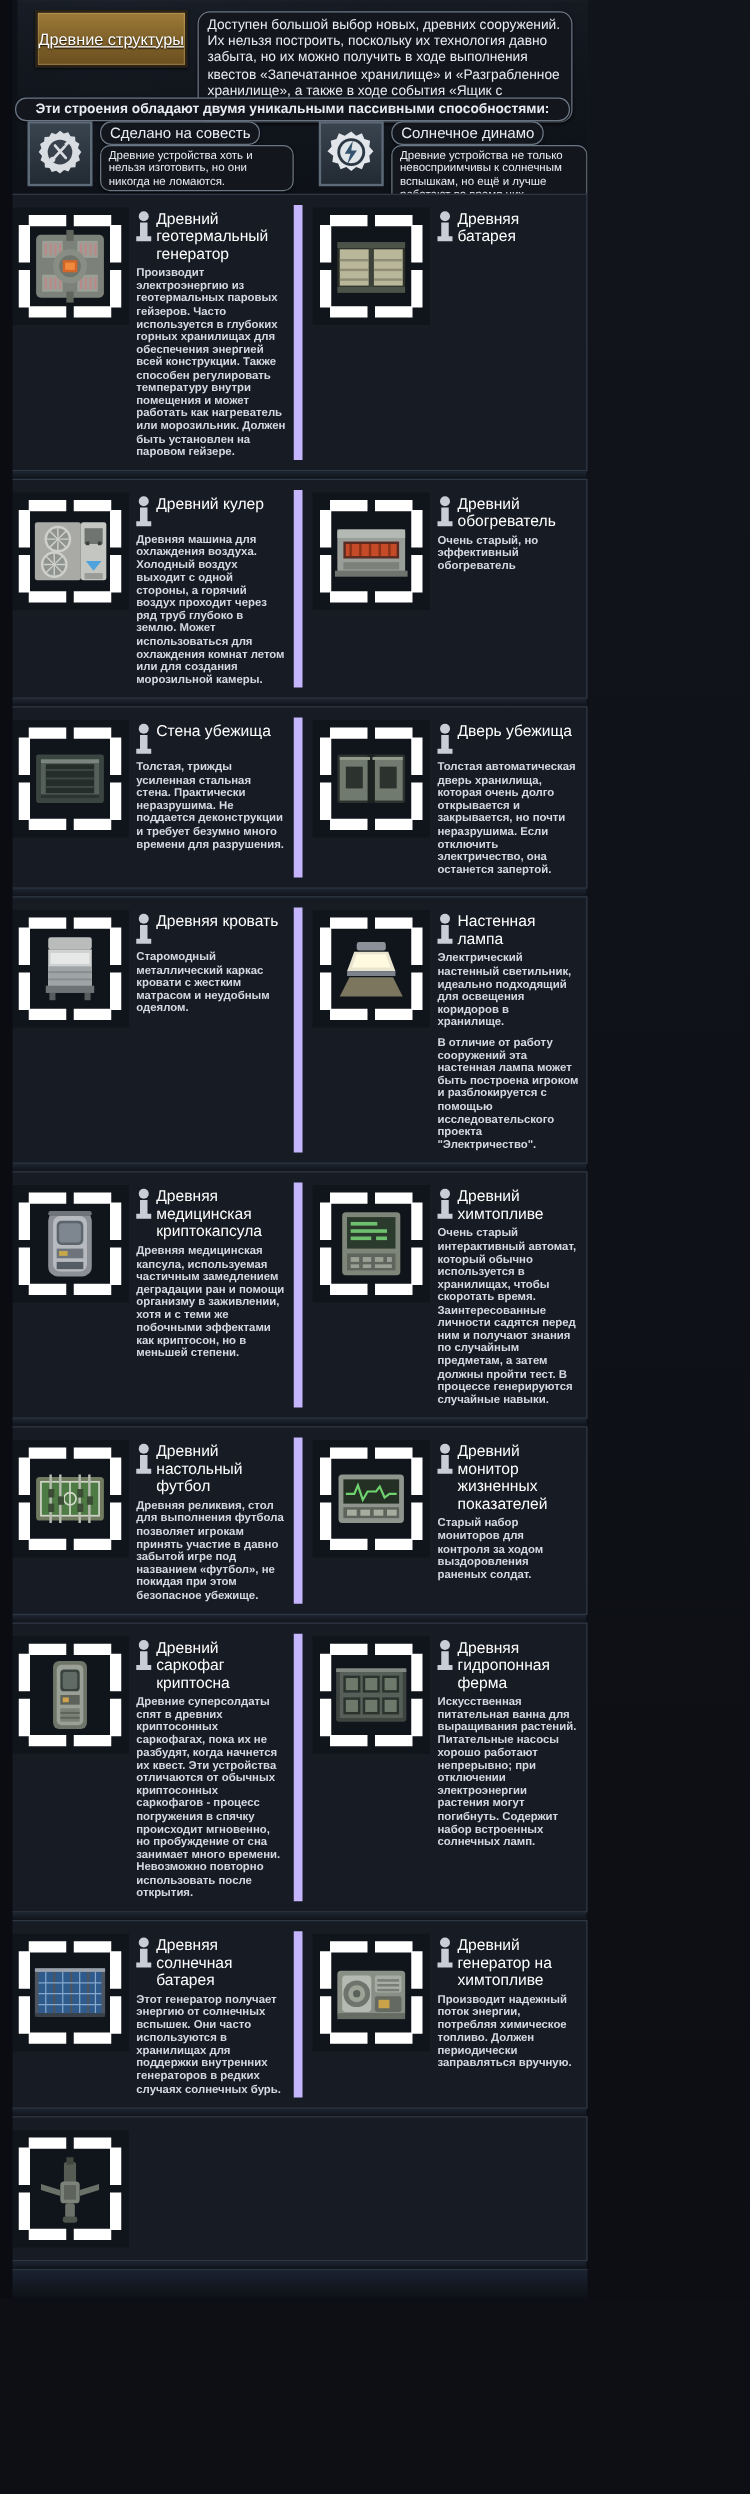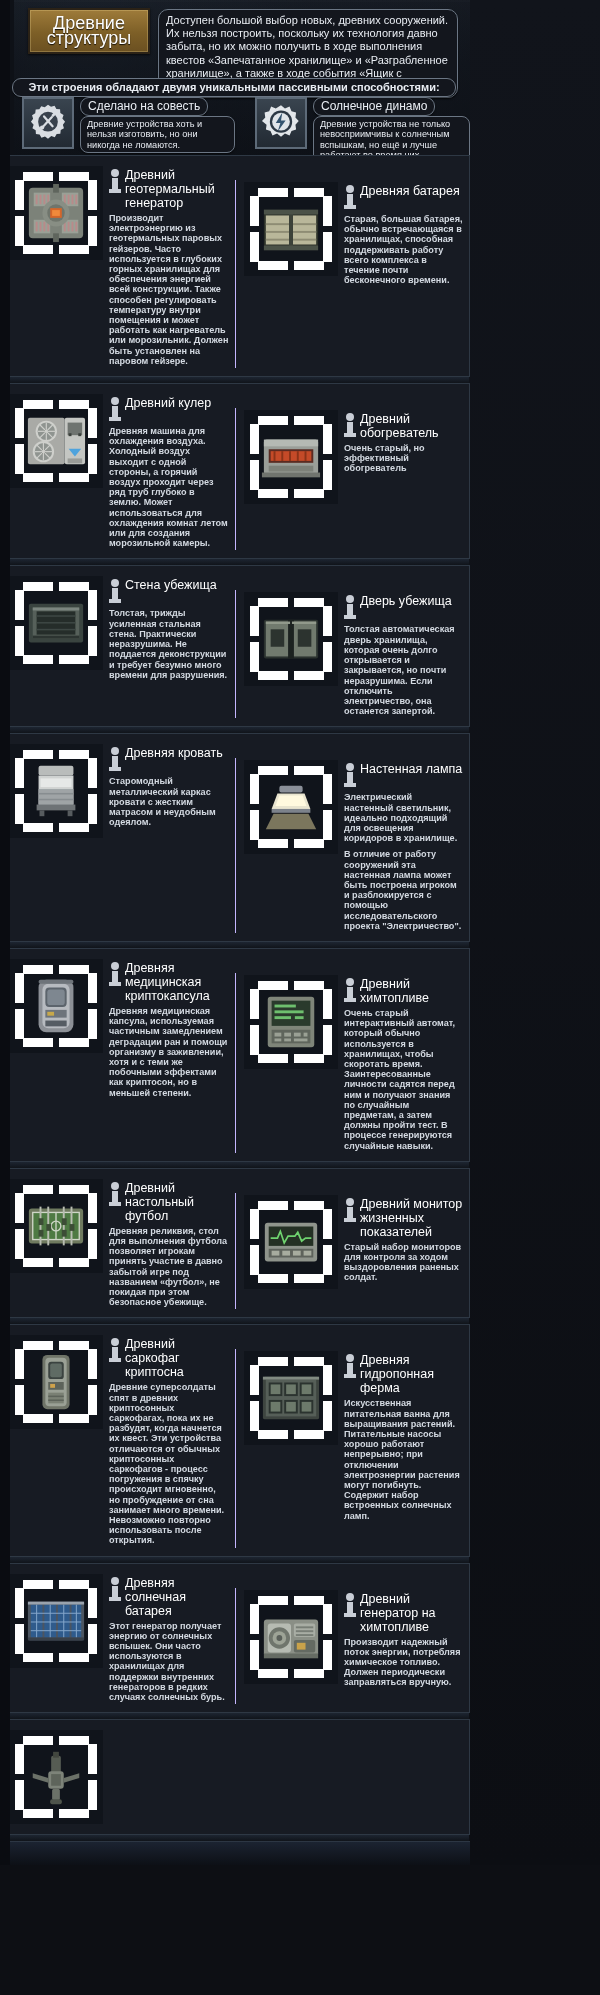--- a/index.html
+++ b/index.html
@@ -49,22 +49,23 @@
   .plaque{
     position:absolute; left:28px; top:8px;
     width:122px; height:46px;
     background:linear-gradient(180deg,#9e7b3a 0%, #7d5f27 55%, #6b5021 100%);
     border:2px solid #2b2216;
     box-shadow: inset 0 0 0 1px rgba(255,230,160,.25), 0 1px 2px rgba(0,0,0,.7);
     display:flex; align-items:center; justify-content:center;
     text-align:center;
   }
   .plaque span{
-    color:#ffffff; font-size:18px; line-height:15px;
+    color:#ffffff; font-size:13px; line-height:15px;
     text-shadow:0 1px 1px rgba(0,0,0,.85);
+    text-decoration:underline;
   }
 
   
   .bubble{
     background:#13161d;
     border:1px solid #6b7684;
     border-radius:9px;
     color:#e9edf3;
     padding:4px 7px;
     font-size:11px;
@@ -127,21 +128,21 @@
     position:absolute; left:0; right:0; bottom:-7px; height:6px;
     background:linear-gradient(180deg,#1d2531,#10141a);
   }
   .cell{
     width:235px;
     display:flex;
     gap:6px;
     padding:2px 6px 2px 8px;
     position:relative;
   }
-  .cell + .cell{ border-left:1px solid #c4b5fd;margin-top:16px; }
+  .cell + .cell{ border-left:7px solid #c4b5fd; }
   .cell.empty{ visibility:hidden; }
 
   
   .thumb{
     position:relative;
     width:94px; height:94px; flex:0 0 94px;
     background:#10141b;
   }
   .bracket{ position:absolute; width:30px; height:30px; }
   .bracket i{ position:absolute; background:#ffffff; }
@@ -378,23 +379,20 @@
     </div>
     <div class="info">
       <div class="title-row">
         <span class="i-badge">
                 <span class="dot"></span>
                 <span class="stem"></span>
                 <span class="base"></span>
               </span>
         <span class="name">Древняя батарея</span>
       </div>
-      <div class="desc">
-              <p>Старая, большая батарея, обычно встречающаяся в хранилищах, способная поддерживать работу всего комплекса в течение почти бесконечного времени.</p>
-            </div>
     </div>
   </div>
   </div>
       <div class="card">
 
   <div class="cell">
     <div class="thumb">
       <div class="bracket tl">
               <i class="h"></i>
               <i class="v"></i>

